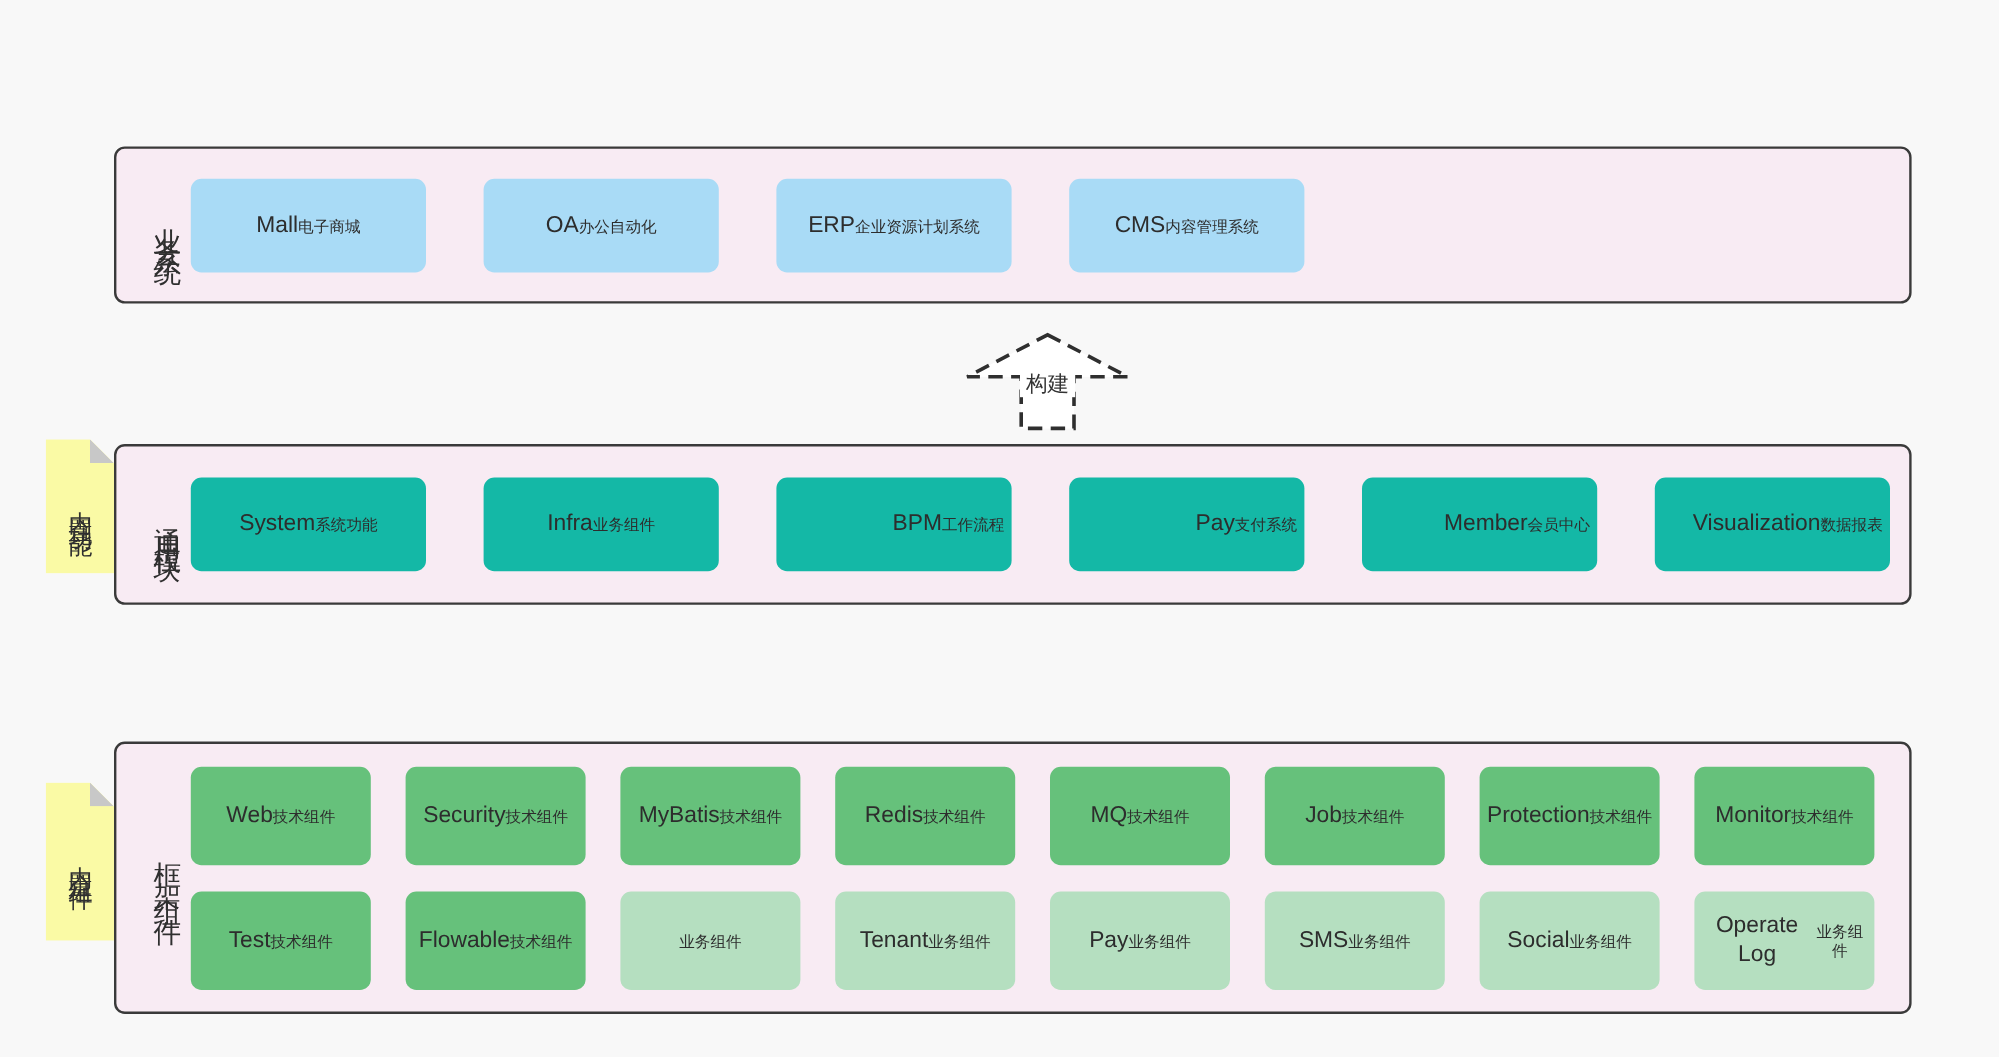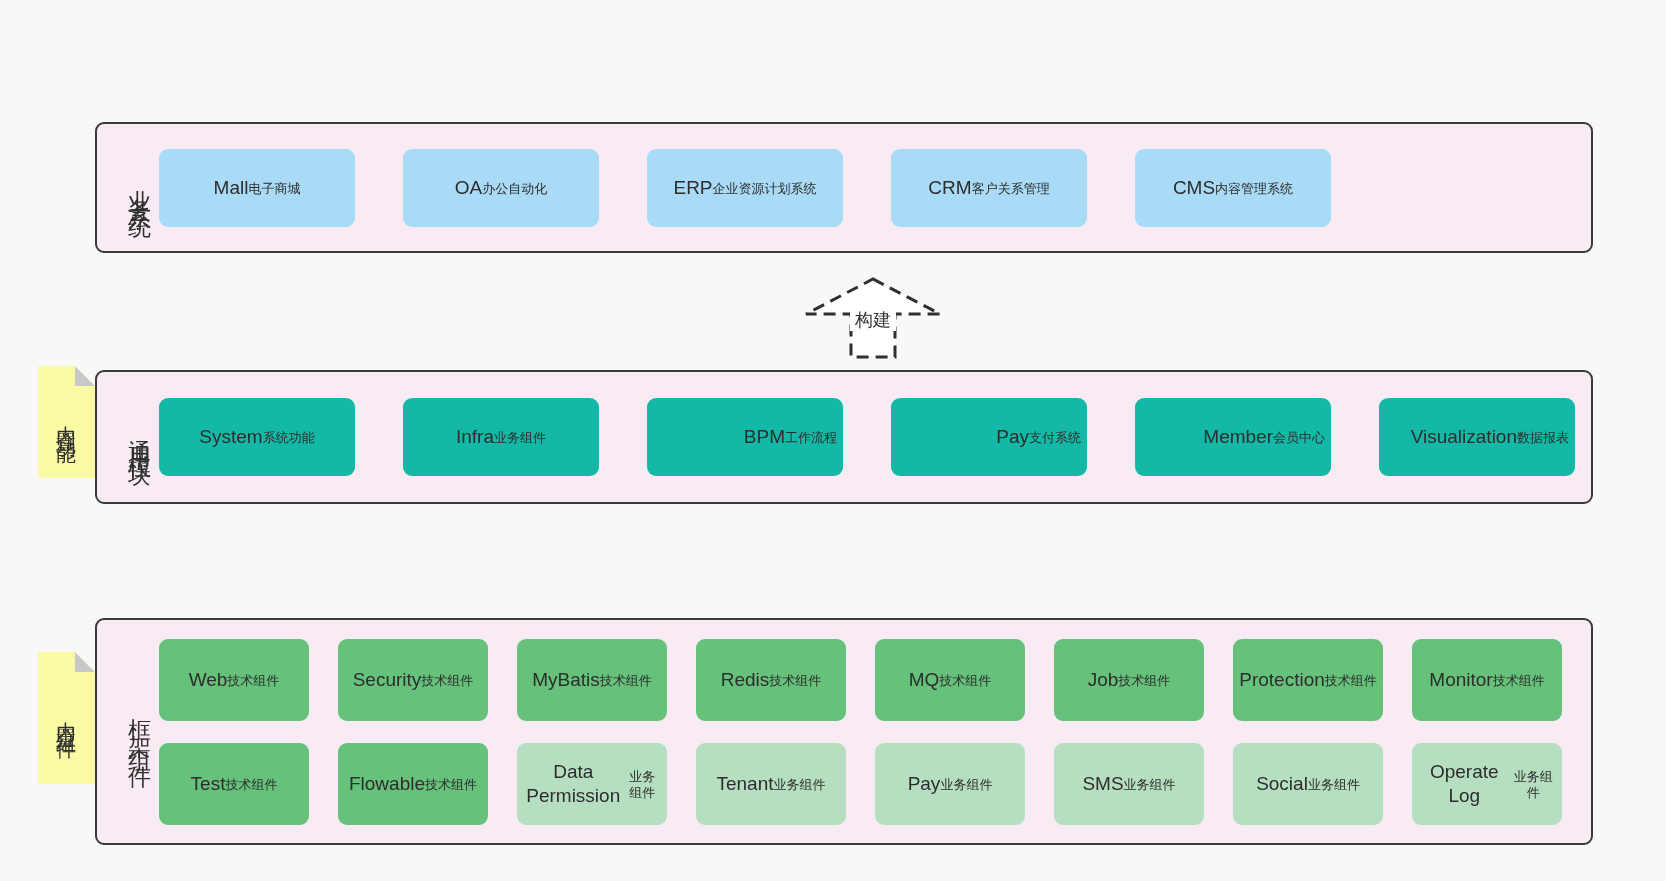--- a/index.html
+++ b/index.html
@@ -83,24 +83,20 @@
         </div>
         <div class="box blue">
           <div class="box-name">OA</div>
           <div class="box-desc">办公自动化</div>
         </div>
         <div class="box blue">
           <div class="box-name">ERP</div>
           <div class="box-desc">企业资源计划系统</div>
         </div>
         <div class="box blue">
-          <div class="box-name">CRM</div>
-          <div class="box-desc">客户关系管理</div>
-        </div>
-        <div class="box blue">
           <div class="box-name">CMS</div>
           <div class="box-desc">内容管理系统</div>
         </div>
       </div>
   </section>
 
   <div class="arrow arrow1">
     <svg viewBox="0 0 140 84">
       <path d="M70 3 L137 38 L92 38 L92 81 L48 81 L48 38 L3 38 Z"></path>
       <rect x="47" y="31" width="46" height="24" fill="#ffffff"></rect>
@@ -179,21 +175,20 @@
       <div class="boxes">
           <div class="box green">
             <div class="box-name">Test</div>
             <div class="box-desc">技术组件</div>
           </div>
           <div class="box green">
             <div class="box-name">Flowable</div>
             <div class="box-desc">技术组件</div>
           </div>
           <div class="box lightgreen">
-            <div class="box-name">Data Permission</div>
             <div class="box-desc">业务组件</div>
           </div>
           <div class="box lightgreen">
             <div class="box-name">Tenant</div>
             <div class="box-desc">业务组件</div>
           </div>
           <div class="box lightgreen">
             <div class="box-name">Pay</div>
             <div class="box-desc">业务组件</div>
           </div>

